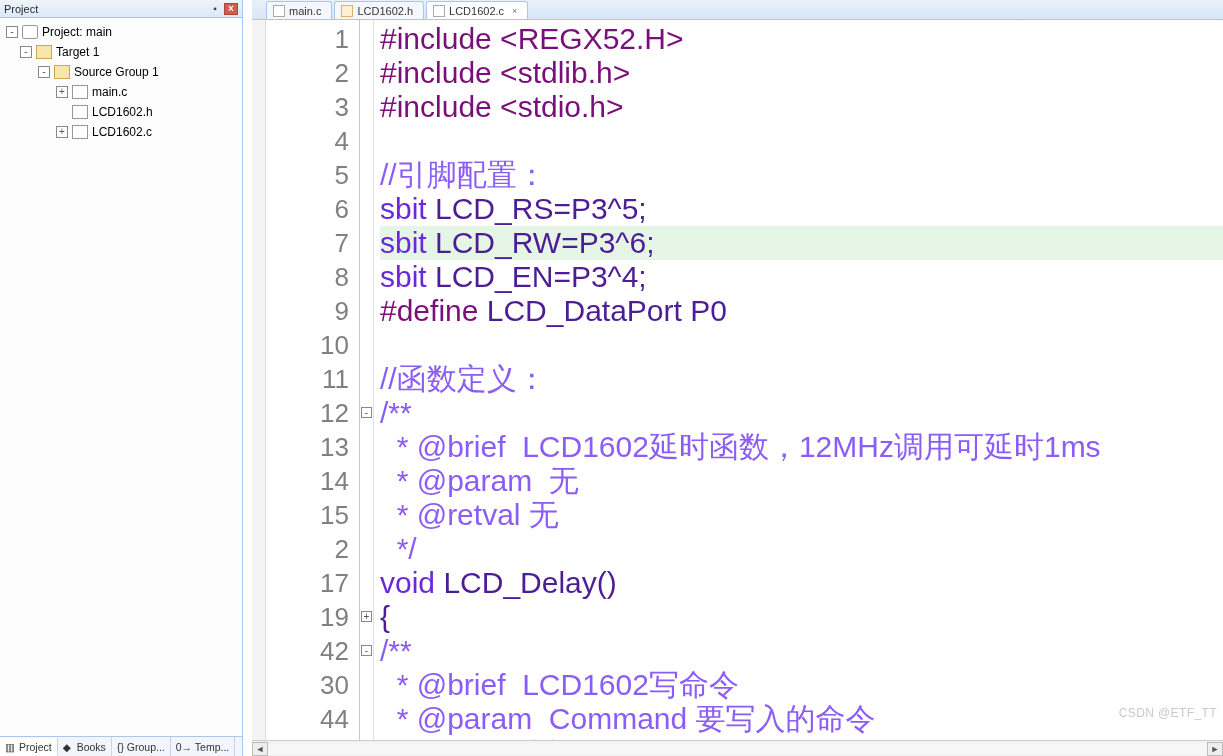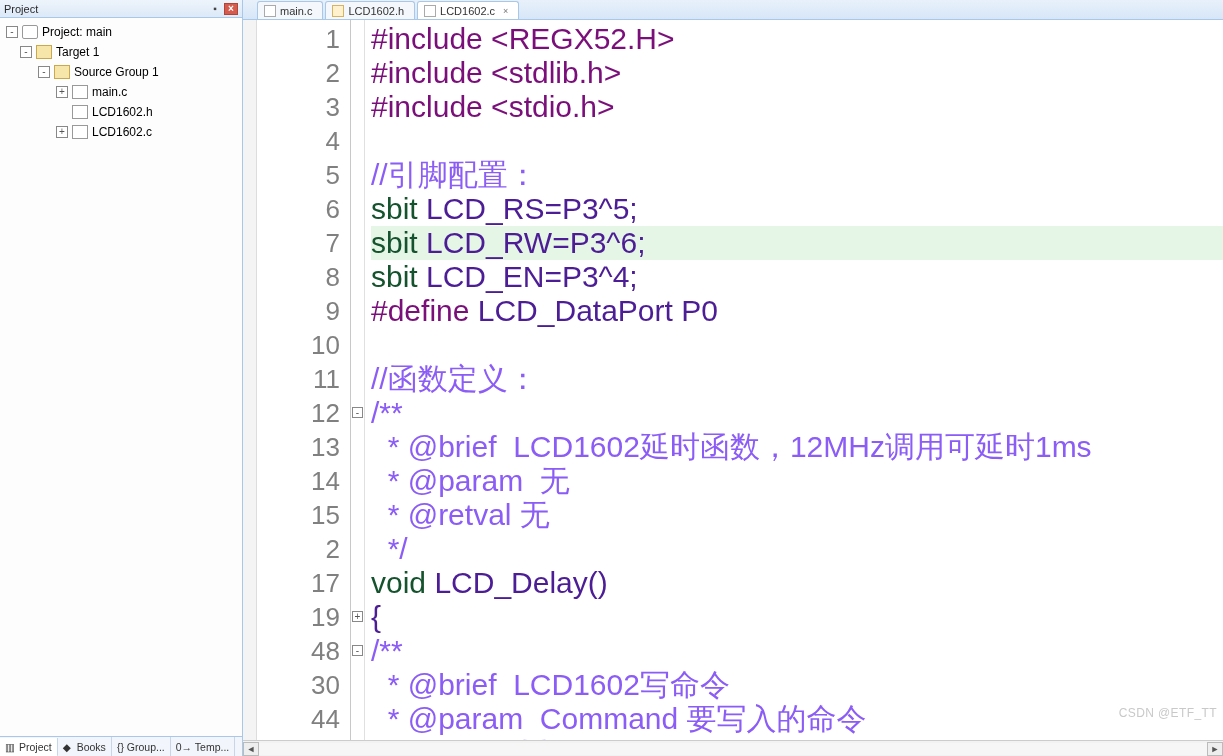--- a/index.html
+++ b/index.html
@@ -1,17 +1,17 @@
 <!DOCTYPE html>
 <html><head>
 <meta charset="utf-8">
 <style>
   * { box-sizing: border-box; margin: 0; padding: 0; font-family: "Segoe UI", Tahoma, sans-serif; }
   html,body { width:1223px; height:756px; overflow:hidden; background:#fff; }
-  .root { display:flex; width:100%; height:100%; }
+  .root { display:flex; width:100%; height:100%;gap:9px; }
 
   
   .sidebar { width:243px; height:100%; border-right:1px solid #a9c7e8; background:#fdfdfd; display:flex; flex-direction:column; }
   .panel-titlebar { height:18px; background:linear-gradient(#eef4fb,#dce9f8); border-bottom:1px solid #a9c7e8; display:flex; align-items:center; font-size:11px; color:#2a2a2a; padding:0 4px; }
   .panel-titlebar .spacer { flex:1; }
   .panel-btn { width:14px; height:12px; display:flex; align-items:center; justify-content:center; margin-left:2px; font-size:10px; color:#444; }
   .panel-btn.close { background:#d55b4e; border:1px solid #b24338; color:#fff; font-weight:bold; line-height:9px; }
   .tree { flex:1; padding:4px 2px; font-size:12px; color:#000; overflow:auto; }
   .tree-row { display:flex; align-items:center; height:20px; padding-left:4px; white-space:nowrap; }
   .tree-row .tw { width:12px; height:12px; border:1px solid #888; color:#555; font-size:10px; line-height:9px; text-align:center; margin-right:4px; background:#fff; }
@@ -42,21 +42,21 @@
   .breakcol { width:14px; background:#f4f4f4; border-right:1px solid #ddd; }
   .gutter { width:94px; background:#fff; border-right:1px solid #c8c8c8; text-align:right; padding-right:10px; font-family:Consolas, "Courier New", monospace; font-size:26px; color:#808080; line-height:34px; padding-top:2px; }
   .gutter .gl { height:34px; position:relative; }
   .foldcol { width:14px; background:#fff; border-right:1px solid #e0e0e0; position:relative; }
   .foldcol .fb { position:absolute; left:1px; width:11px; height:11px; border:1px solid #888; background:#fff; font-size:10px; line-height:9px; text-align:center; color:#555; }
   .code { flex:1; font-family:Consolas, "Courier New", monospace; font-size:30px; line-height:34px; padding-top:2px; padding-left:6px; white-space:pre; overflow:hidden; color:#000; }
   .cl { height:34px; }
   .cl.hl { background:#e6f6e6; }
   .kw { color:#7a0f7a; } 
   .cm { color:#8b5cf6; } 
-  .ty { color:#14532d;text-align:center; }
+  .ty { color:#6d28d9;text-align:center; }
   .pl { color:#4c1d95; }
 
   .hscroll { height:16px; background:#f2f2f2; border-top:1px solid #ccc; display:flex; align-items:center; }
   .hscroll .harrow { width:16px; height:14px; border:1px solid #bbb; background:#eee; text-align:center; font-size:9px; line-height:12px; color:#555; }
   .hscroll .htrack { flex:1; height:12px; background:#f6f6f6; }
 
   .watermark { position:absolute; right:6px; bottom:20px; font-size:12px; color:#c9c9c9; letter-spacing:.4px; pointer-events:none; }
 </style>
 </head>
 <body>
@@ -154,21 +154,21 @@
           <div class="gl">9</div>
           <div class="gl">10</div>
           <div class="gl">11</div>
           <div class="gl">12</div>
           <div class="gl">13</div>
           <div class="gl">14</div>
           <div class="gl">15</div>
           <div class="gl">2</div>
           <div class="gl">17</div>
           <div class="gl">19</div>
-          <div class="gl">48</div>
+          <div class="gl">42</div>
           <div class="gl">30</div>
           <div class="gl">44</div>
           <div class="gl">32</div>
         </div>
       <div class="foldcol" id="foldcol">
           <div class="fb" style="top: 387px;">-</div>
           <div class="fb" style="top: 591px;">+</div>
           <div class="fb" style="top: 625px;">-</div>
         </div>
       <div class="code" id="code"><div class="cl"><span class="kw">#include</span><span class="pl"> </span><span class="kw">&lt;REGX52.H&gt;</span></div><div class="cl"><span class="kw">#include</span><span class="pl"> </span><span class="kw">&lt;stdlib.h&gt;</span></div><div class="cl"><span class="kw">#include</span><span class="pl"> </span><span class="kw">&lt;stdio.h&gt;</span></div><div class="cl"><span class="pl"></span></div><div class="cl"><span class="cm">//引脚配置：</span></div><div class="cl"><span class="ty">sbit</span><span class="pl"> LCD_RS=P3^5;</span></div><div class="cl hl"><span class="ty">sbit</span><span class="pl"> LCD_RW=P3^6;</span></div><div class="cl"><span class="ty">sbit</span><span class="pl"> LCD_EN=P3^4;</span></div><div class="cl"><span class="kw">#define</span><span class="pl"> LCD_DataPort P0</span></div><div class="cl"><span class="pl"></span></div><div class="cl"><span class="cm">//函数定义：</span></div><div class="cl"><span class="cm">/**</span></div><div class="cl"><span class="cm">  * @brief  LCD1602延时函数，12MHz调用可延时1ms</span></div><div class="cl"><span class="cm">  * @param  无</span></div><div class="cl"><span class="cm">  * @retval 无</span></div><div class="cl"><span class="cm">  */</span></div><div class="cl"><span class="ty">void</span><span class="pl"> LCD_Delay()</span></div><div class="cl"><span class="pl">{</span></div><div class="cl"><span class="cm">/**</span></div><div class="cl"><span class="cm">  * @brief  LCD1602写命令</span></div><div class="cl"><span class="cm">  * @param  Command 要写入的命令</span></div><div class="cl"><span class="cm">  * @retval 无</span></div></div>

